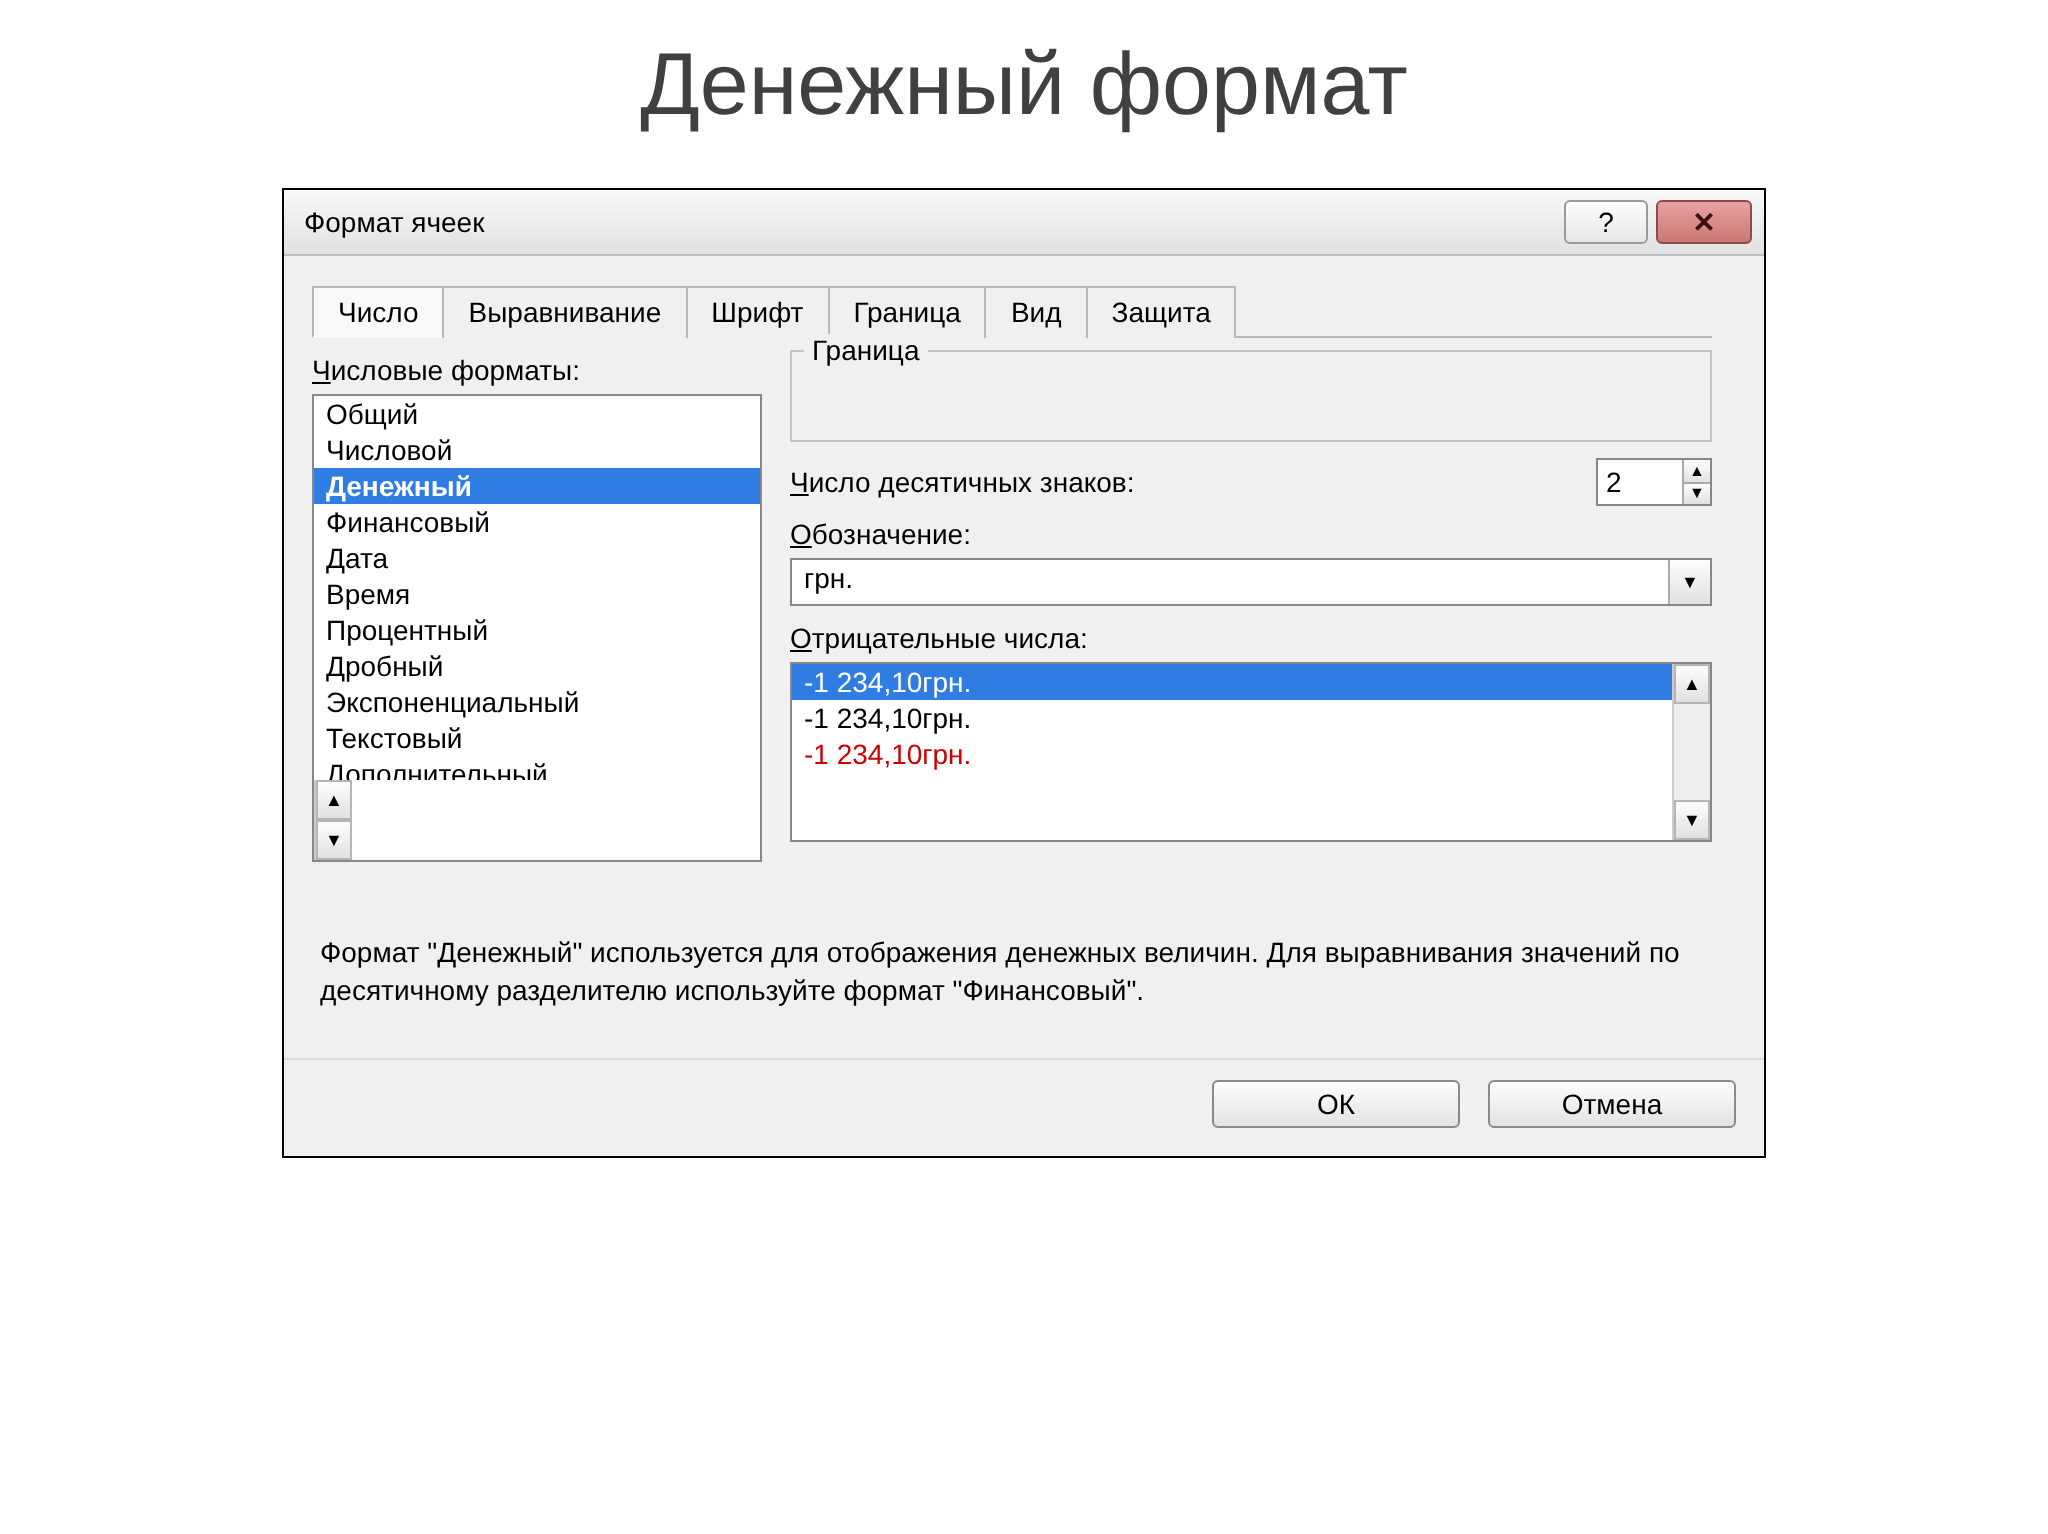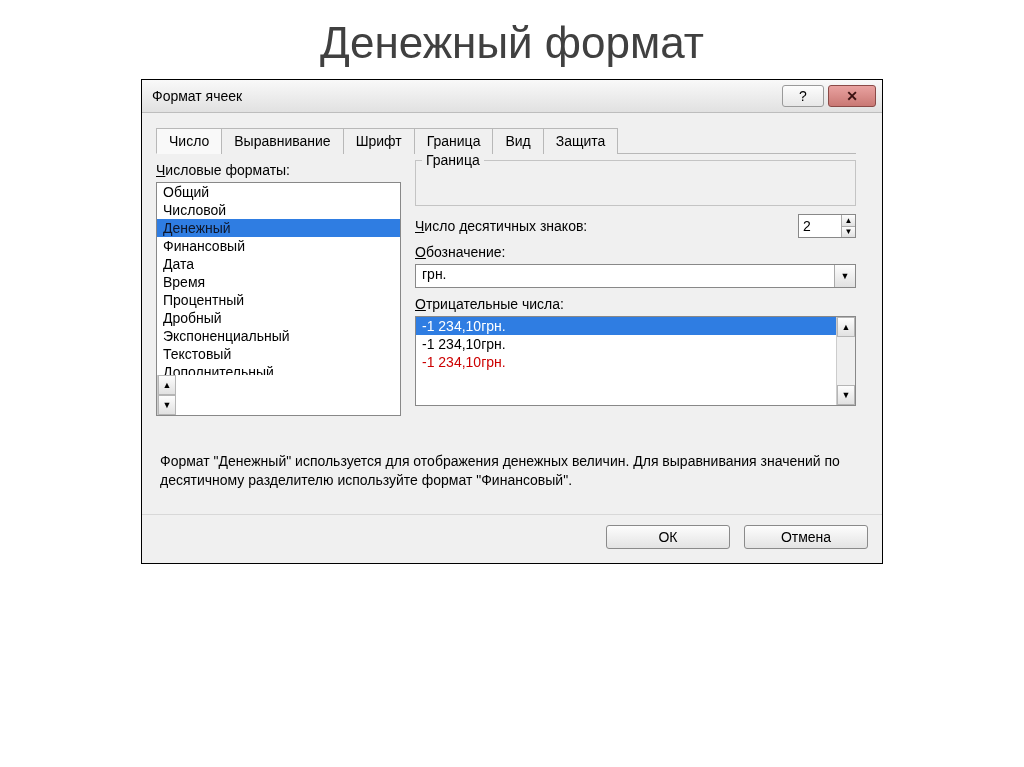--- a/index.html
+++ b/index.html
@@ -12,21 +12,21 @@
   }
   .page-title {
     font-size: 44px;
     text-align: center;
     padding-top: 18px;
     padding-bottom: 8px;
     color: #404040;
   }
   .dialog {
     width: 740px;
-    margin: 3px auto;
+    margin: 18px auto;
     border: 1px solid #000;
     box-shadow: 0 0 0 1px #999 inset;
     font-size: 14px;
     color: #000;
     background: #f0f0f0;
   }
   
   .titlebar {
     height: 32px;
     background: linear-gradient(#f9f9f9, #e1e1e1);
@@ -66,36 +66,36 @@
     border-bottom: none;
     margin-right: -1px;
     background: #f0f0f0;
     position: relative;
     top: 1px;
     cursor: default;
   }
   .tab.active { background: #f9f9f9; border-bottom:1px solid #f9f9f9;}
 
   .cols { display:flex; gap: 14px; }
-  .col-left { width: 245px; }
+  .col-left { width: 225px; }
   .col-right { flex:1; }
 
   .lbl { margin: 2px 0 4px 0; }
   .underline-first::first-letter { text-decoration: underline; }
 
   .listbox {
     border: 1px solid #888;
     background: #fff;
     height: 232px;
     display:flex;
     flex-direction:column;
   }
   .listbox-items { flex:1; overflow:hidden; }
   .listbox-item { padding: 1px 6px; cursor: default; }
-  .listbox-item.selected { background: #2f7de2; color: #0f172a; }
+  .listbox-item.selected { background: #2f7de2; color: #ffffff; font-weight: bold; }
   .scrollbar {
     width: 18px;
     background: #efefef;
     border-left:1px solid #ccc;
     display:flex; flex-direction:column; justify-content:space-between;
   }
   .scrollbtn {
     height: 18px;
     background: linear-gradient(#fdfdfd,#e1e1e1);
     border:1px solid #b5b5b5;

